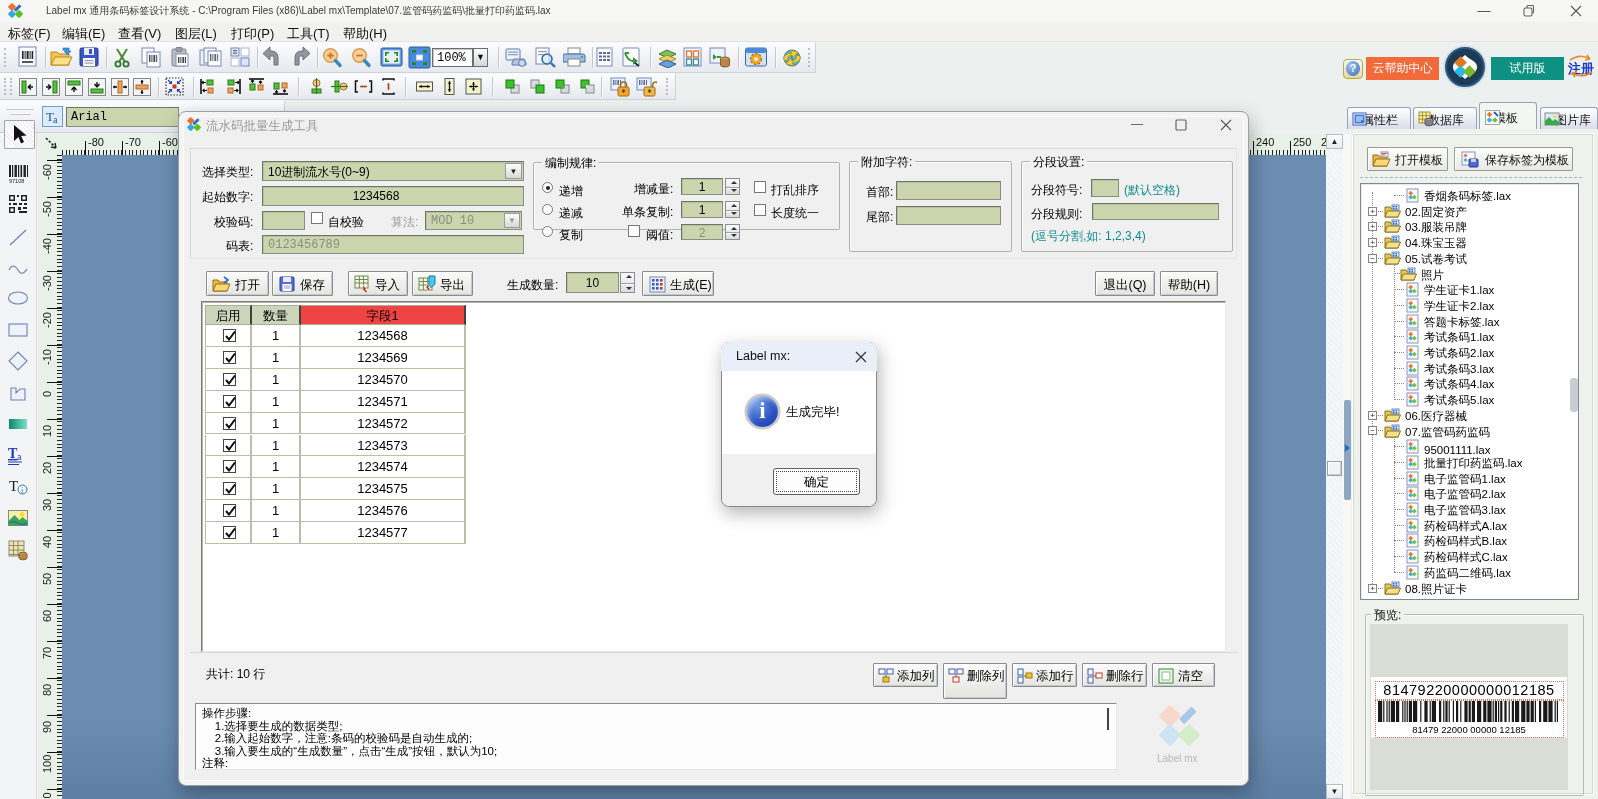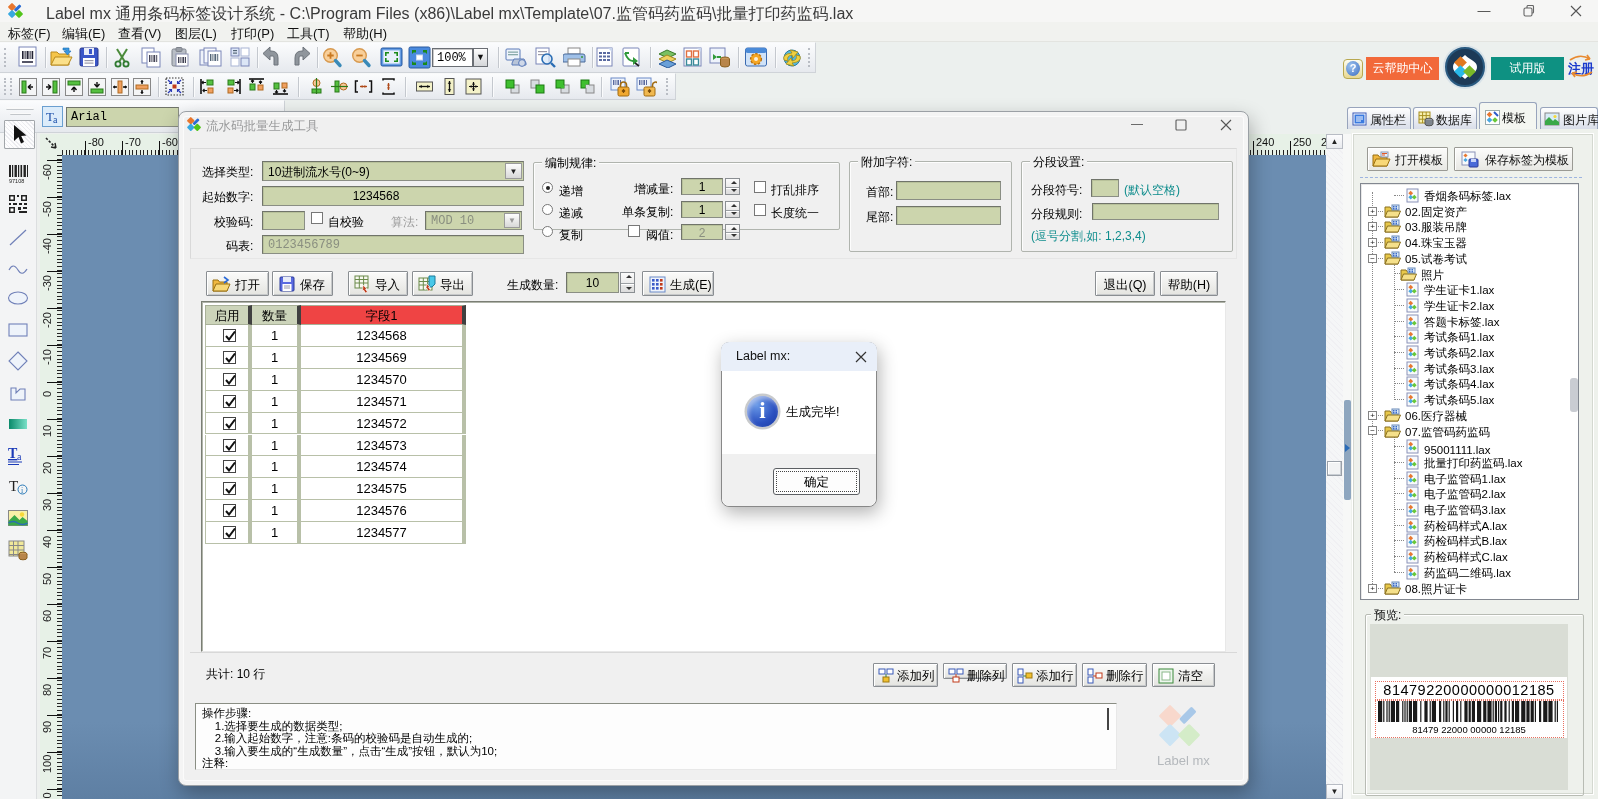--- a/index.html
+++ b/index.html
@@ -3,21 +3,21 @@
 <meta charset="utf-8">
 <style>
 * { margin:0; padding:0; box-sizing:border-box; }
 html,body { width:1598px; height:799px; overflow:hidden; }
 body { font-family:"Liberation Sans",sans-serif; }
 #app { position:absolute; left:0; top:0; width:1598px; height:799px; background:#edf0ee; }
 .abs { position:absolute; }
 
 
 #titlebar { left:0; top:0; width:1598px; height:22px; background:#f6f6f5; }
-#title-text { left:46px; top:4px; font-size:16px; color:#3a3a3a; white-space:nowrap; }
+#title-text { left:46px; top:4px; font-size:10px; color:#3a3a3a; white-space:nowrap; }
 .wbtn { top:0px; width:30px; height:21px; color:#444; font-size:13px; text-align:center; line-height:21px; }
 #menubar { left:0; top:22px; width:1598px; height:20px; background:#f1f2ef; border-bottom:1px solid #e3e4e0; }
 .mitem { top:25px; font-size:13px; color:#111; }
 
 #tbzone { left:0; top:42px; width:1598px; height:91px; background:#ecf0ee; }
 .tbar { background:linear-gradient(#fbfcfd,#e6e9ee); border-right:1px solid #cfd3d8; border-bottom:1px solid #cfd3d8; border-top:1px solid #f8f9fa; }
 #tb1 { left:0; top:42px; width:816px; height:31px; }
 #tb2 { left:0; top:73px; width:676px; height:27px; }
 #tb3 { left:0; top:100px; width:285px; height:33px; }
 .grip { width:4px; border-left:2px dotted #b9bdc4; }
@@ -43,21 +43,21 @@
  background-image:repeating-linear-gradient(45deg,#f0f0f3 0 1px,transparent 1px 4px); }
 .sbbtn { left:1326px; width:17px; height:15px; background:linear-gradient(#fdfdfe,#e8eaee); border:1px solid #b8bcc4; color:#222; font-size:8px; text-align:center; line-height:13px; }
 #vsb-thumb { left:1327px; top:461px; width:15px; height:15px; background:#f2f3f4; border:1px solid #9aa0a8; box-shadow:inset -1px -1px 0 #c9ced4, inset 1px 1px 0 #ffffff; }
 #splitter { left:1343px; top:134px; width:8px; height:665px; background:#f7f8f7; }
 #split-handle { left:1344px; top:400px; width:7px; height:100px; background:#8ea6bf; border-radius:2px; }
 
 
 #rpanel { left:1351px; top:128px; width:247px; height:671px; background:#eef1ec; }
 .rtab { top:107px; height:22px; background:linear-gradient(#fefefe,#d9dee9); border:1px solid #98a4bc; border-bottom:none; border-radius:3px 3px 0 0; font-size:12px; color:#111; }
 .rtab.active { top:102px; height:27px; background:#f4f6f1; z-index:3; }
-.rtab span { position:absolute; left:22px; top:4px; white-space:nowrap; }
+.rtab span { position:absolute; left:14px; top:4px; white-space:nowrap; }
 .rtab.active span { top:7px; }
 #rpborder { left:1352px; top:133px; width:242px; height:662px; border:1px solid #ffffff; box-shadow:0 0 0 1px #d4d8d0 inset; }
 .rbtn { top:147px; height:24px; background:linear-gradient(#fcfcfb,#e8e8e4); border:1px solid #9a9a94; border-radius:1px; box-shadow:inset 1px 1px 0 #fff; font-size:12px; color:#111; }
 #rdash { left:1360px; top:177px; width:222px; height:0; border-top:1px dashed #9db4e0; }
 #treebox { left:1360px; top:183px; width:219px; height:417px; background:#fff; border:1px solid #828790; box-shadow:inset 1px 1px 0 #e8e8e8; }
 .trow { position:absolute; left:0; height:15.7px; font-size:11.5px; color:#000; white-space:nowrap; }
 #prevgb { left:1365px; top:614px; width:219px; height:182px; border:1px solid #b8bcb4; border-radius:2px; box-shadow:inset 1px 1px 0 #fff; }
 #prevlab { left:1371px; top:607px; font-size:12px; color:#111; background:#eef1ec; padding:0 3px; }
 #prevarea { left:1370px; top:624px; width:198px; height:166px; background:#d9ddd5; }
 #prevlabel { left:1371px; top:677px; width:196px; height:61px; background:#fff; }
@@ -74,21 +74,21 @@
 .radio { position:absolute; width:11px; height:11px; border-radius:50%; border:1px solid #777; background:#fff; }
 .radio.sel::after { content:""; position:absolute; left:2.5px; top:2.5px; width:4px; height:4px; border-radius:50%; background:#222; }
 .chk { position:absolute; width:12px; height:12px; border:1px solid #777; background:#fff; }
 .spin { position:absolute; width:15px; background:linear-gradient(#fbfbfb,#dcdcdc); border:1px solid #8a8e92; }
 .spin::before, .spin::after { content:""; position:absolute; left:4.5px; border:3px solid transparent; }
 .spin::before { top:2px; border-bottom-color:#333; border-top-width:0; }
 .spin::after { bottom:2px; border-top-color:#333; border-bottom-width:0; }
 .spin i { position:absolute; left:0; right:0; top:50%; height:1px; background:#9a9ea2; box-shadow:0 1px 0 #fff; }
 .teal { color:#0d8c8c; }
 .btn3d { position:absolute; background:linear-gradient(#fbfbfa,#e4e4e0); border:1px solid #8a8e92; border-radius:1px; box-shadow:inset 1px 1px 0 #fff, inset -1px -1px 0 #c6c8ca; font-size:12.5px; color:#000; }
-.tcell { position:absolute; border-right:4px solid #404040; border-bottom:1px solid #a8b098; font-size:12.5px; text-align:center; }
+.tcell { position:absolute; border-right:2px solid #404040; border-bottom:1px solid #a8b098; font-size:12.5px; text-align:center; }
 
 
 #msgbox { left:721px; top:342px; width:156px; height:165px; background:#fff; border:1px solid #888; border-radius:8px; box-shadow:2px 6px 18px rgba(0,0,0,.30); overflow:hidden; }
 </style>
 </head>
 <body>
 <div id="app">
 
   <div class="abs" id="titlebar"></div>
   <div class="abs" id="title-text">Label mx 通用条码标签设计系统 - C:\Program Files (x86)\Label mx\Template\07.监管码药监码\批量打印药监码.lax</div>
@@ -1309,21 +1309,21 @@
     <div class="lab" style="left:206px;top:666px;">共计: 10 行</div>
     <div class="btn3d" style="left:873px;top:663px;width:65px;height:24px;">
         <svg style="position:absolute;left:4px;top:4px" width="17" height="16">
           <rect x="1" y="1" width="6" height="5" fill="#fff" stroke="#3a5ab8"></rect>
           <rect x="9" y="1" width="6" height="5" fill="#fff" stroke="#3a5ab8"></rect>
           <rect x="5" y="9" width="6" height="5" fill="#f0c030" stroke="#a07a10"></rect>
           <path d="M8 6 v3" stroke="#3a7a3a"></path>
         </svg>
         <span style="position:absolute;left:23px;top:4px">添加列</span>
       </div>
-    <div class="btn3d" style="left:943px;top:663px;width:64px;height:16px;">
+    <div class="btn3d" style="left:943px;top:663px;width:64px;height:36px;">
         <svg style="position:absolute;left:4px;top:4px" width="17" height="16">
           <rect x="1" y="1" width="6" height="5" fill="#fff" stroke="#3a5ab8"></rect>
           <rect x="9" y="1" width="6" height="5" fill="#fff" stroke="#3a5ab8"></rect>
           <rect x="5" y="9" width="6" height="5" fill="#fff" stroke="#c03a1a"></rect>
           <path d="M8 6 v3" stroke="#c03a1a"></path>
         </svg>
         <span style="position:absolute;left:23px;top:4px">删除列</span>
       </div>
     <div class="btn3d" style="left:1012px;top:663px;width:65px;height:24px;">
         <svg style="position:absolute;left:4px;top:4px" width="17" height="16">
@@ -1352,21 +1352,21 @@
       </div>
 
     <div class="abs" style="left:195px;top:703px;width:922px;height:67px;background:#fdfdfd;border:1px solid #8a8e84;border-right-color:#e8e8e8;border-bottom-color:#e8e8e8;font-size:11.5px;color:#000;line-height:12.6px;padding:3px 6px;">操作步骤:<br>&nbsp;&nbsp;&nbsp;&nbsp;1.选择要生成的数据类型;<br>&nbsp;&nbsp;&nbsp;&nbsp;2.输入起始数字，注意:条码的校验码是自动生成的;<br>&nbsp;&nbsp;&nbsp;&nbsp;3.输入要生成的“生成数量”，点击“生成”按钮，默认为10;<br>注释:</div>
     <div class="abs" style="left:1107px;top:708px;width:2px;height:22px;background:#444;"></div>
     <svg class="abs" style="left:1157px;top:705px" width="48" height="44" viewBox="0 0 32 30">
         <rect x="3" y="2" width="11" height="11" fill="#f8d8cc" transform="rotate(45 8.5 7.5)" rx="1"></rect>
         <rect x="3" y="15" width="11" height="11" fill="#cce4f4" transform="rotate(45 8.5 20.5)" rx="1"></rect>
         <rect x="16" y="15" width="11" height="11" fill="#d4ecc8" transform="rotate(45 21.5 20.5)" rx="1"></rect>
         <rect x="19" y="1" width="5" height="12" fill="#a8c8e8" transform="rotate(45 21 6)" rx="1"></rect>
       </svg>
-    <div class="abs" style="left:1157px;top:753px;font-size:13px;color:#b4b8bc;">Label mx</div>
+    <div class="abs" style="left:1157px;top:753px;font-size:10px;color:#b4b8bc;">Label mx</div>
   </div>
 
   <div class="abs" id="msgbox"></div>
   <div id="msg-content">
     <div class="abs" style="left:721px;top:342px;width:156px;height:29px;background:#e9eff9;border-radius:8px 8px 0 0;"></div>
     <div class="abs" style="left:736px;top:349px;font-size:12.5px;color:#111;">Label mx:</div>
     <svg class="abs" style="left:855px;top:351px" width="12" height="12">
         <path d="M1 1 L11 11 M11 1 L1 11" stroke="#333" stroke-width="1.2"></path>
       </svg>
     <div class="abs" style="left:722px;top:454px;width:154px;height:52px;background:#f0f0f0;border-radius:0 0 8px 8px;"></div>

